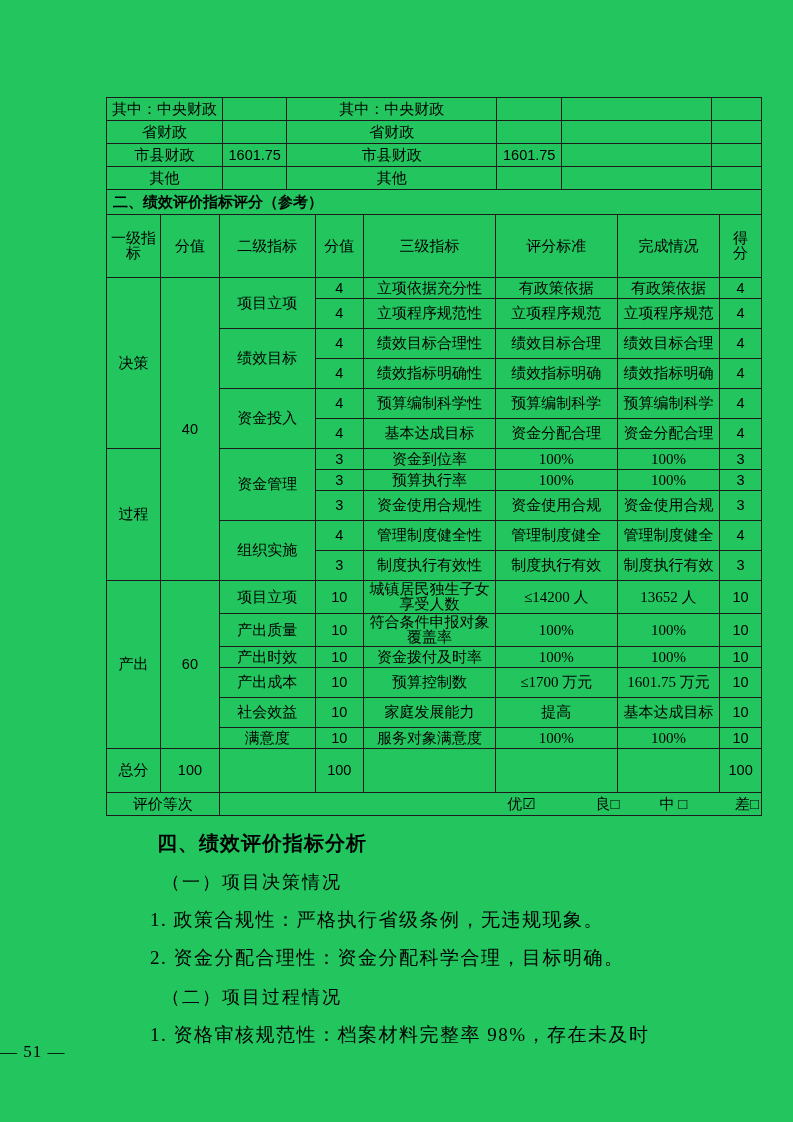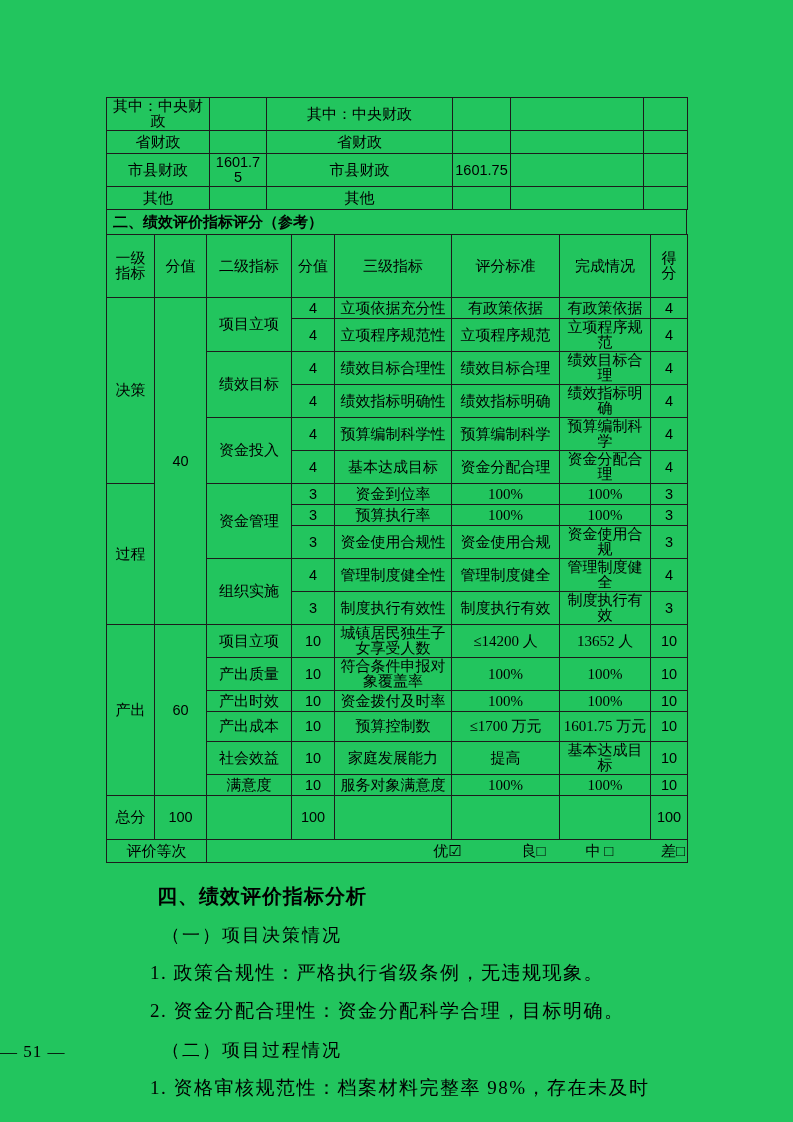--- a/index.html
+++ b/index.html
@@ -1,40 +1,40 @@
 <!DOCTYPE html>
 <html><head>
 <meta charset="utf-8">
 <style>
   html,body { margin:0; padding:0; background:#e8e8e8; }
   .page { width:793px; height:1122px; background:#22c55e; position:relative;
           font-family:"Liberation Serif", serif; color:#000; margin:0 auto; overflow:hidden; }
   .content { position:absolute; left:106px; top:97px; width:581px; }
 
-  table { border-collapse:collapse; table-layout:fixed; width:581px; }
+  table { border-collapse:collapse; table-layout:fixed; width:656px; }
   table.t2, table.t3 { margin-top:-1px; }
   td { border:1px solid #1c1c1c; text-align:center; vertical-align:middle;
        font-size:15px; line-height:15px; padding:1px 2px; word-break:break-all; overflow:hidden; }
   .num { font-family:"Liberation Sans", sans-serif; font-size:14.5px; }
   .sec-td { text-align:left; font-weight:bold; padding:3px 6px; height:18px; font-size:15px; }
 
   tr.rt  { height:23px; }
   tr.rh  { height:44px; }
   tr.rs  { height:21px; }
   tr.rd  { height:30px; }
   tr.rtot{ height:44px; }
   tr.rgr { height:23px; }
 
   .grade-cell { text-align:right; padding-left:54px; }
   .grade-opt  { display:inline-block; white-space:pre; }
   .grade-opt:nth-child(1) { margin-right:56px; }
   .grade-opt:nth-child(2) { margin-right:36px; }
   .grade-opt:nth-child(3) { margin-right:44px; }
 
-  .analysis { margin-top:20px; }
+  .analysis { margin-top:14px; }
   .a-heading { font-weight:bold; font-size:20px; letter-spacing:1px; margin:0 0 0 51px; line-height:26px; }
   .a-sub     { font-size:18px; letter-spacing:2px; margin:13px 0 0 56px; line-height:26px; }
   .a-p       { font-size:19px; letter-spacing:1.5px; margin:12px 0 0 44px; line-height:26px; }
 
   .footer { position:absolute; top:1042px; left:0; width:793px; 
             font-size:17px; letter-spacing:1px; }
 </style>
 </head>
 <body>
 

